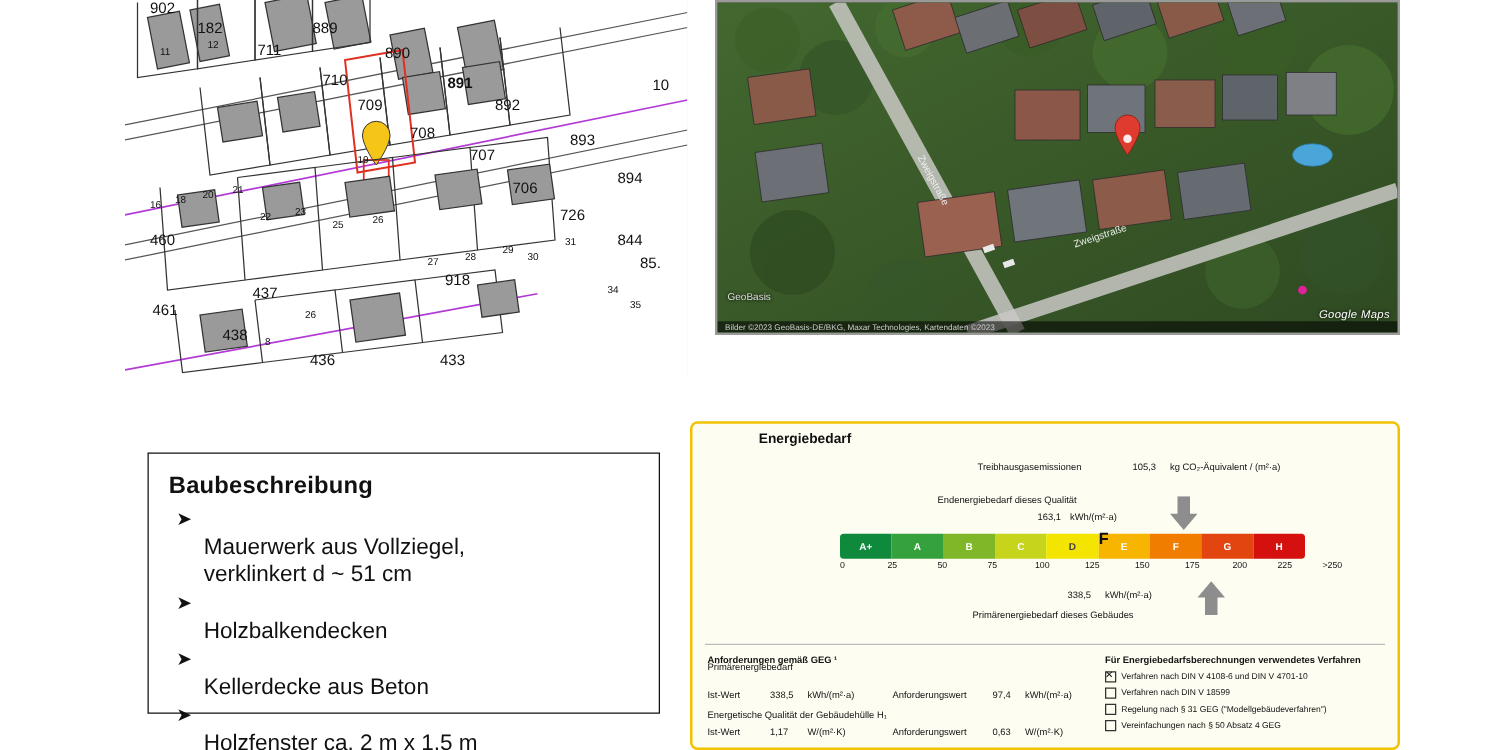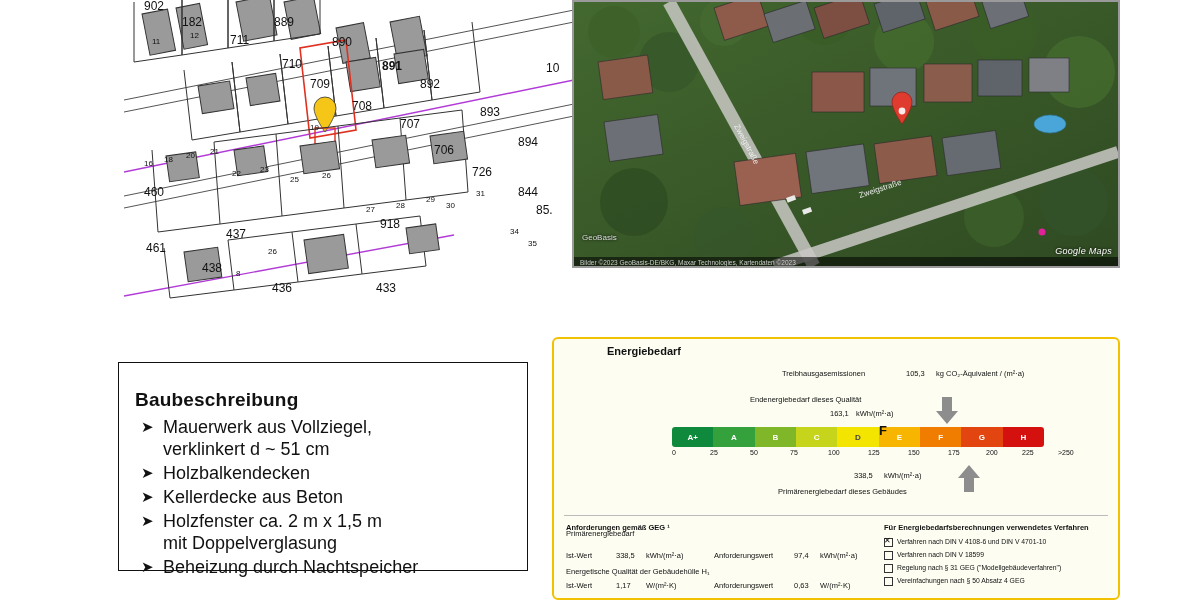--- a/index.html
+++ b/index.html
@@ -1,40 +1,40 @@
 <!DOCTYPE html>
 <html><head>
 <meta charset="utf-8">
 <style>
   html,body{margin:0;padding:0;background:#ffffff;}
   body{width:1200px;height:600px;position:relative;overflow:hidden;
        font-family:"Liberation Sans", sans-serif;color:#111;}
 
   
-  .cadastre{position:absolute;left:124px;top:0px;width:450px;height:300px;overflow:hidden;background:#fef9c3;}
+  .cadastre{position:absolute;left:100px;top:0px;width:450px;height:300px;overflow:hidden;background:#fef9c3;}
   .cad-svg{position:absolute;left:0;top:0;}
 
   
   .aerial{position:absolute;left:572px;top:0px;width:548px;height:268px;
           border:2px solid #9a9a9a;box-sizing:border-box;overflow:hidden;background:#2f4a22;}
   .aerial-svg{position:absolute;left:0;top:0;}
   .gm-credit{position:absolute;right:6px;bottom:10px;color:#fff;font-size:9px;
              text-shadow:0 0 3px #000;letter-spacing:.3px;font-style:italic;}
   .gm-left{position:absolute;left:8px;bottom:24px;color:#ddd;font-size:8px;text-shadow:0 0 3px #000;}
   .gm-bottombar{position:absolute;left:0;right:0;bottom:0;height:9px;background:rgba(0,0,0,.55);}
   .gm-bottomtxt{position:absolute;left:6px;bottom:0px;color:#ccc;font-size:6.5px;}
 
   
   .bau{position:absolute;left:118px;top:362px;width:410px;height:209px;
        border:1.5px solid #111;box-sizing:border-box;background:#fff;padding:10px 14px 0 14px;}
-  .bau h2{margin:16px 0 6px 2px;font-size:19px;font-weight:bold;letter-spacing:.2px;}
+  .bau h2{margin:5px 0 6px 2px;font-size:19px;font-weight:bold;letter-spacing:.2px;}
   .bau ul{list-style:none;margin:0;padding:0 0 0 8px;}
   .bau li{font-size:18px;line-height:1.22;margin-bottom:2px;display:flex;align-items:flex-start;}
   .bau li .bullet{width:22px;flex:0 0 22px;font-size:15px;line-height:1.3;}
-  .bau li .txt{flex:1;}
+  .bau li .txt{flex:1;margin-top:21px;}
 
   
   .energy{position:absolute;left:552px;top:337px;width:568px;height:263px;
           background:#fdfdf2;border:2px solid #f2c200;border-radius:6px;box-sizing:border-box;
           overflow:hidden;font-size:8px;}
   .energy .etitle{position:absolute;left:10px;top:6px;font-size:11px;font-weight:bold;color:#111;margin-left:43px;}
   .erow{position:absolute;font-size:7.5px;color:#111;}
   .eval{font-weight:normal;}
 
   

